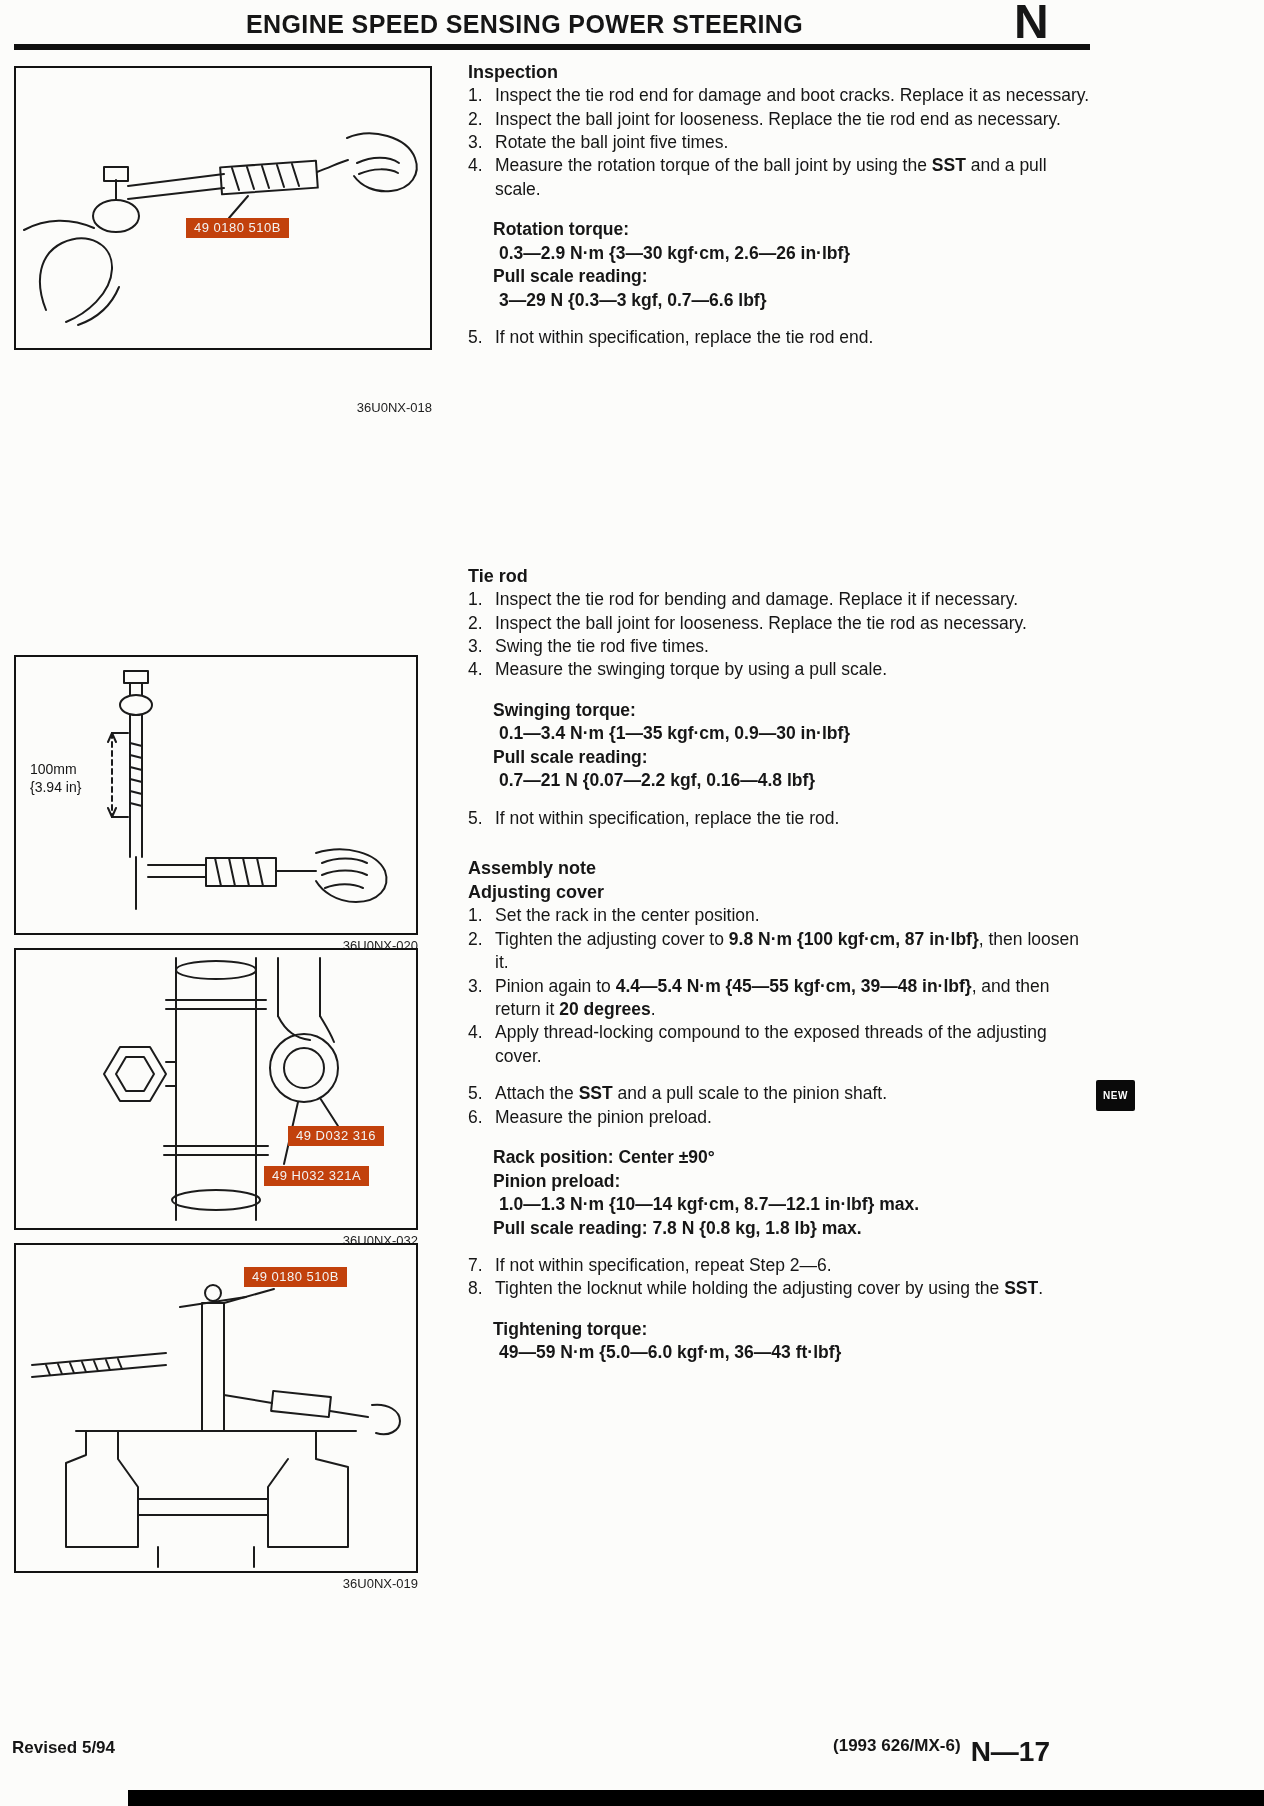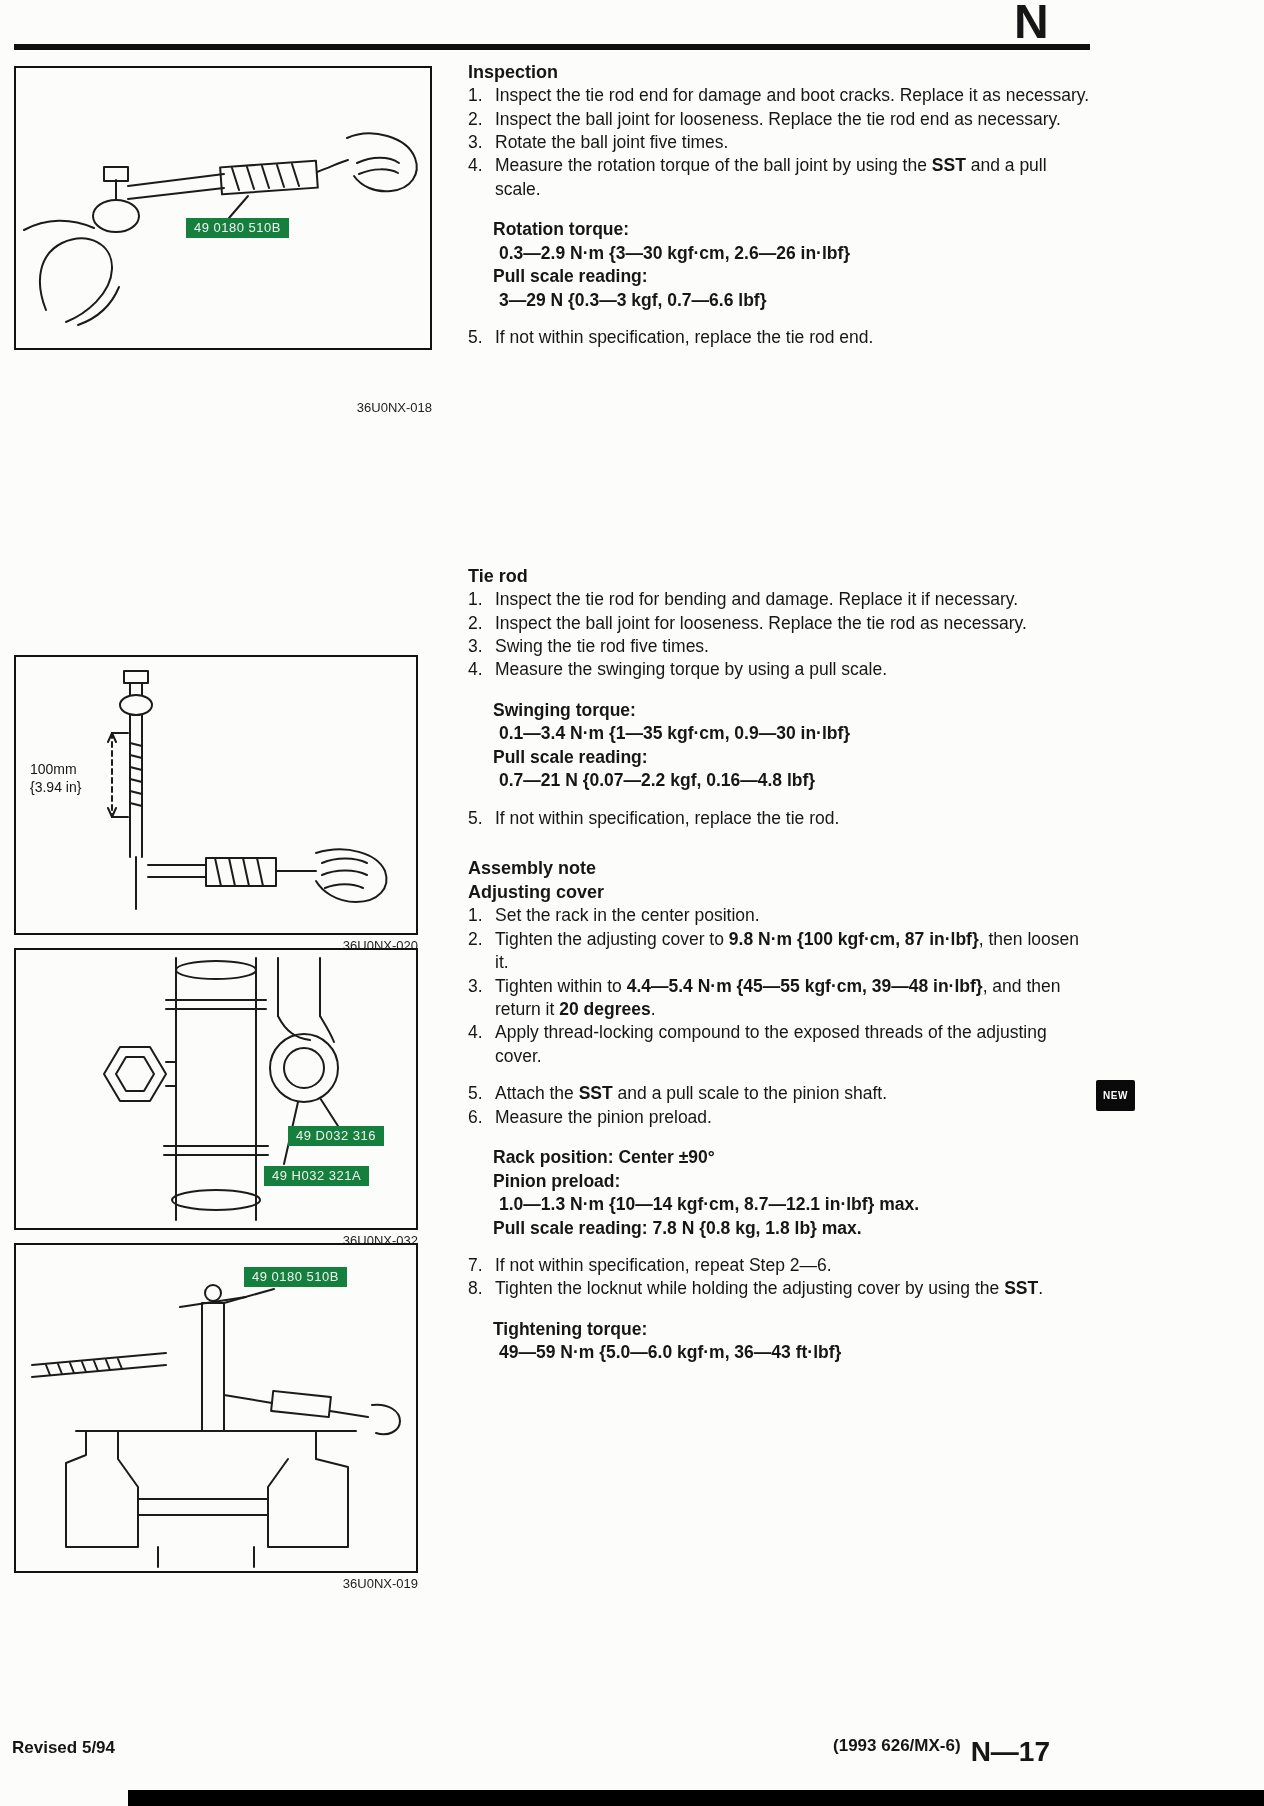--- a/index.html
+++ b/index.html
@@ -10,21 +10,21 @@
     font-family:"Liberation Sans", sans-serif;
   }
   
   .hdr-title { position:absolute; left:246px; top:10px; font-size:25px; font-weight:bold; letter-spacing:.4px; }
   .hdr-letter { position:absolute; left:1014px; top:-6px; font-size:48px; font-weight:bold; }
   .hdr-rule { position:absolute; left:14px; top:44px; width:1076px; height:6px; background:#101010; }
   
   .fig { position:absolute; border:2px solid #121212; background:#fcfcfa; }
   .fig svg { position:absolute; left:0; top:0; }
   .fig-code { position:absolute; font-size:13px; color:#1d1d1d; text-align:right; }
-  .black-label { position:absolute; background:#15803d; color:#f3f3f3; font-size:13px;
+  .black-label { position:absolute; background:#c2410c; color:#f3f3f3; font-size:13px;
     padding:2px 8px; white-space:nowrap; letter-spacing:.5px; line-height:1.25; }
   .dim-label { position:absolute; font-size:14px; color:#161616; white-space:pre-line; line-height:1.25; }
   
   .col { position:absolute; left:468px; width:624px; font-size:17.5px; line-height:1.34; }
   .h { font-weight:bold; font-size:18px; }
   .step { display:flex; }
   .step .num { width:27px; flex:none; }
   .step .txt { flex:1; }
   b { font-weight:bold; }
   .spec { margin:17px 0 14px 25px; font-weight:bold; }
@@ -39,20 +39,21 @@
   .footer-right { position:absolute; right:214px; top:1736px; display:flex; align-items:flex-start; font-weight:bold; }
   .footer-model { font-size:17px; }
   .footer-page { font-size:28px; margin-left:10px; }
   .scan-bar { position:absolute; left:128px; top:1790px; width:1136px; height:16px; background:#000; }
 </style>
 </head>
 <body>
 
 <div class="page">
 
+  <div class="hdr-title">ENGINE SPEED SENSING POWER STEERING</div>
   <div class="hdr-letter">N</div>
   <div class="hdr-rule"></div>
 
   <div class="fig" style="left:14px; top:66px; width:418px; height:284px;">
     <svg width="414" height="280" viewBox="0 0 414 280">
       <g stroke="#1b1b1b" fill="none" stroke-width="2" stroke-linecap="round" stroke-linejoin="round">
         <path d="M8,162 C30,150 55,150 78,160"></path>
         <path d="M30,242 C18,212 24,186 46,175 C72,163 97,176 96,201 C95,226 70,246 50,254"></path>
         <path d="M62,257 C82,250 96,236 103,219"></path>
         <ellipse cx="100" cy="148" rx="23" ry="16"></ellipse>
@@ -217,21 +218,21 @@
     <div class="step">
       <span class="num">1.</span>
       <span class="txt">Set the rack in the center position.</span>
     </div>
     <div class="step">
       <span class="num">2.</span>
       <span class="txt"><span>Tighten the adjusting cover to </span><b>9.8 N·m {100 kgf·cm, 87 in·lbf}</b><span>, then loosen it.</span></span>
     </div>
     <div class="step">
       <span class="num">3.</span>
-      <span class="txt"><span>Tighten within to </span><b>4.4—5.4 N·m {45—55 kgf·cm, 39—48 in·lbf}</b><span>, and then return it </span><b>20 degrees</b><span>.</span></span>
+      <span class="txt"><span>Pinion again to </span><b>4.4—5.4 N·m {45—55 kgf·cm, 39—48 in·lbf}</b><span>, and then return it </span><b>20 degrees</b><span>.</span></span>
     </div>
     <div class="step">
       <span class="num">4.</span>
       <span class="txt">Apply thread-locking compound to the exposed threads of the adjusting cover.</span>
     </div>
 
     <div class="step small-gap">
       <span class="num">5.</span>
       <span class="txt"><span>Attach the </span><b>SST</b><span> and a pull scale to the pinion shaft.</span></span>
     </div>

